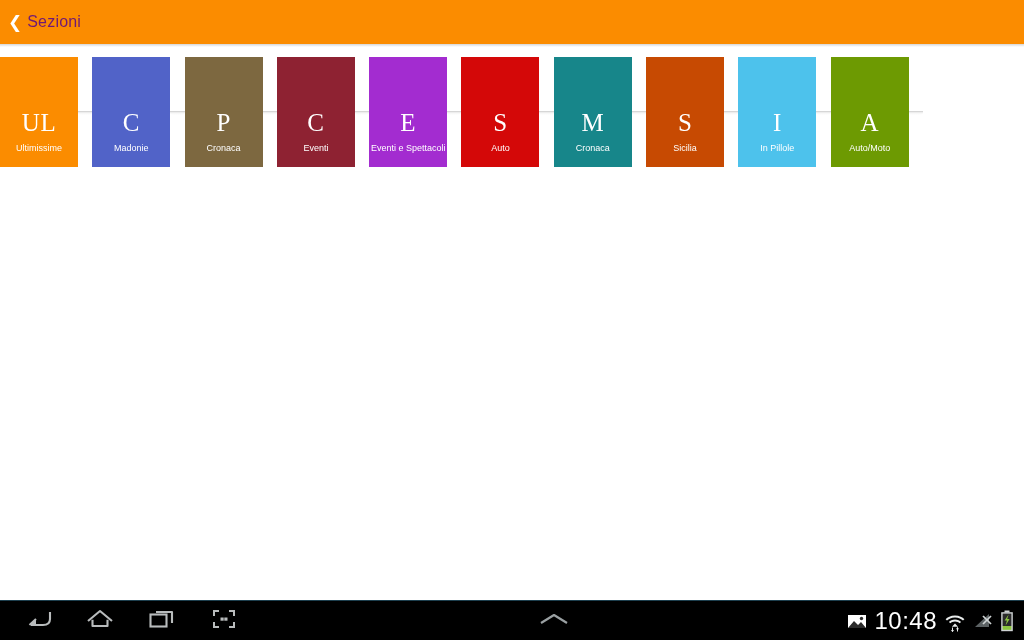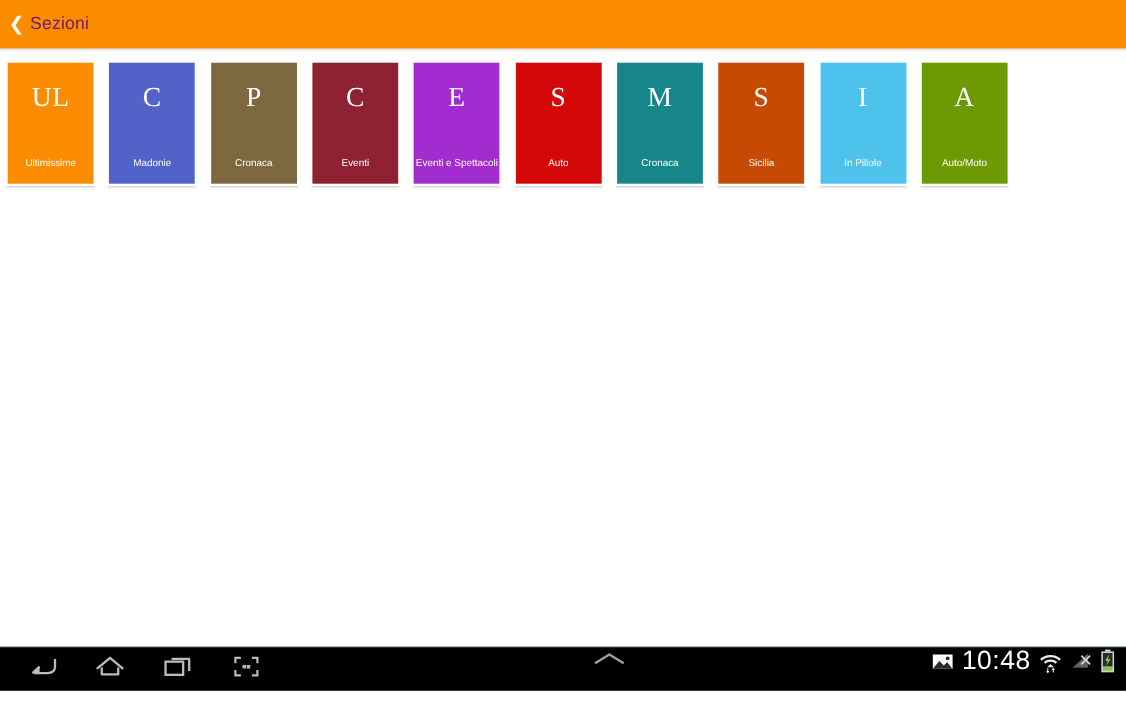--- a/index.html
+++ b/index.html
@@ -60,21 +60,21 @@
     top: 47px;
     width: 1024px;
     display: flex;
     flex-wrap: wrap;
     align-content: flex-start;
   }
   .card-slot {
     width: 92.3px;
     padding-top: 10px;
     display: flex;
-    flex-direction: column;
+    flex-direction: row;
     align-items: center;
   }
   .card {
     width: 78px;
     height: 110px;
     position: relative;
     display: flex;
     flex-direction: column;
     align-items: center;
     justify-content: flex-end;
@@ -93,46 +93,45 @@
   }
   .card-title {
     font-family: "Liberation Sans", sans-serif;
     color: #ffffff;
     font-size: 9px;
     line-height: 1.05;
     text-align: center;
     width: 78px;
     white-space: nowrap;
     overflow: hidden;
-    margin-top: 34px;
   }
   .card-shadow {
     width: 80px;
     height: 4px;
     margin-top: 2px;
     background: linear-gradient(to bottom,
         rgba(0,0,0,0.22) 0px,
         rgba(0,0,0,0.10) 1px,
         rgba(0,0,0,0.04) 2px,
         rgba(0,0,0,0.00) 4px);
     border-radius: 0 0 3px 3px;
   }
 
   
   #system-bar {
     position: absolute;
     left: 0;
-    top: 588px;
+    top: 600px;
     width: 1024px;
     height: 40px;
     background: #000000;
     border-top: 1px solid #1d3f4e;
     box-sizing: border-box;
     display: flex;
-    align-items: flex-start;
+    align-items: center;
   }
   #nav-left {
     display: flex;
     align-items: center;
     gap: 22px;
     padding-left: 18px;
     width: 260px;
     box-sizing: border-box;
   }
   .nav-btn {

